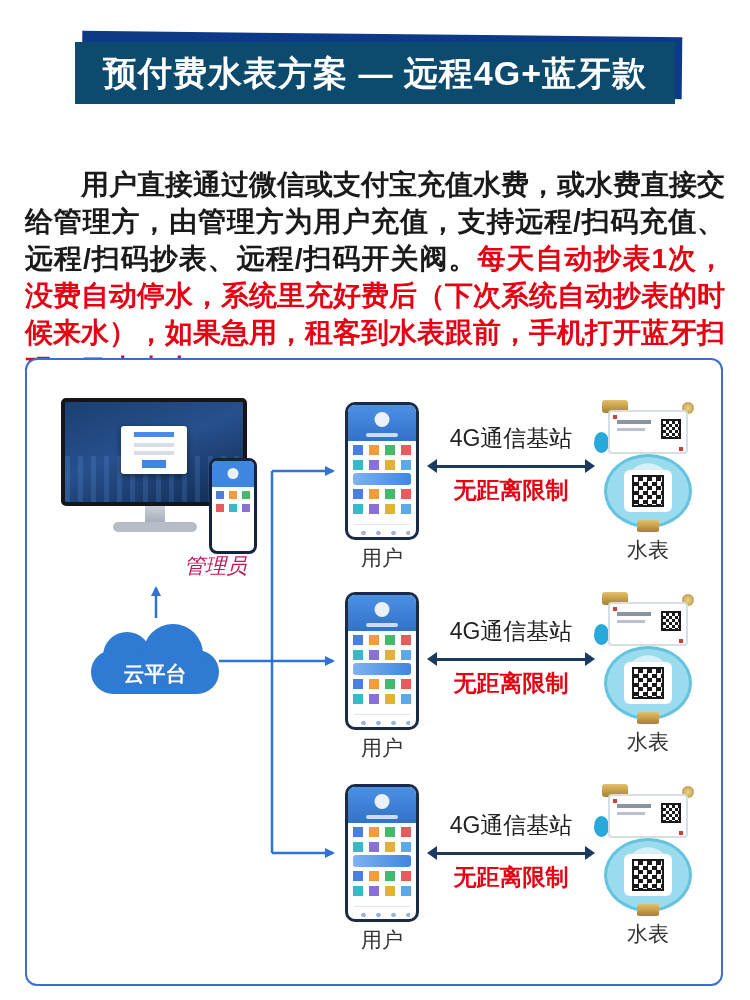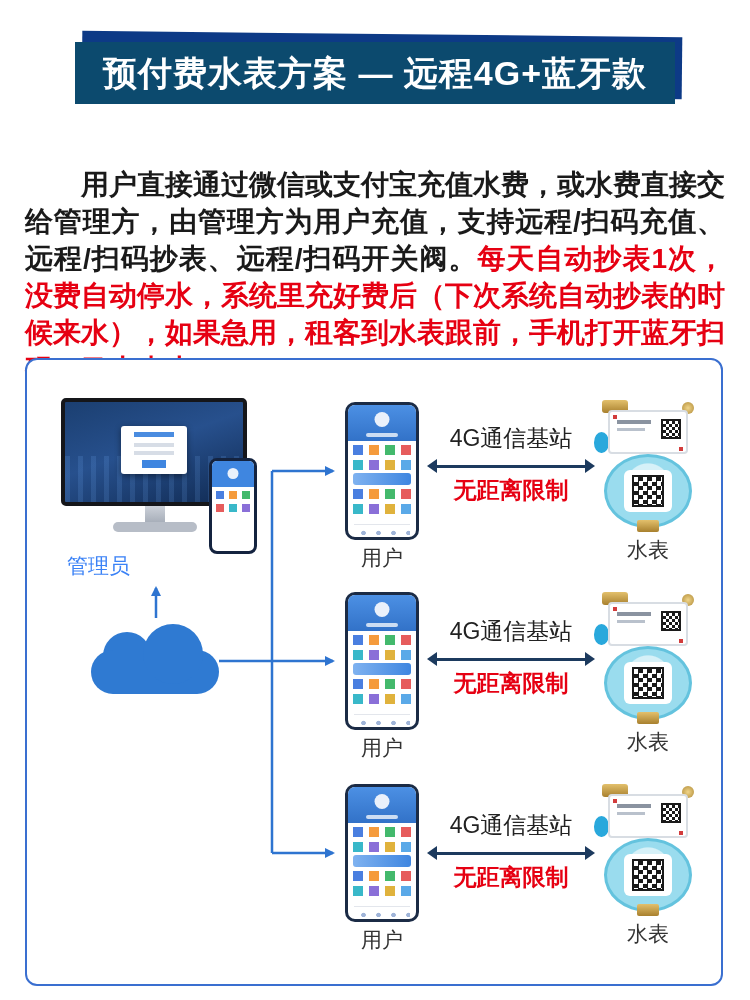--- a/index.html
+++ b/index.html
@@ -61,21 +61,21 @@
   }
   .mp-head{height:26px;background:#3f86e0;position:relative;}
   .mp-head::after{content:"";position:absolute;left:50%;top:7px;transform:translateX(-50%);width:11px;height:11px;border-radius:50%;background:#eaf1fb;}
   .mp-apps{
     height:42px;margin:4px;
     background-image:linear-gradient(#4a7fe0,#4a7fe0),linear-gradient(#f59b3c,#f59b3c),linear-gradient(#43b96c,#43b96c),
                      linear-gradient(#e65c5c,#e65c5c),linear-gradient(#39b8c9,#39b8c9),linear-gradient(#8a6fd8,#8a6fd8);
     background-repeat:no-repeat;background-size:8px 8px;
     background-position:0 0,13px 0,26px 0,0 13px,13px 13px,26px 13px;
   }
-  .admin-label{position:absolute;left:40px;top:192px;width:180px;text-align:left;font-size:21px;color:#3b82f6;}
+  .admin-label{position:absolute;left:40px;top:192px;width:180px;text-align:right;font-size:21px;color:#be185d;font-style:italic;}
 
   
   .cloud{position:absolute;left:64px;top:262px;width:128px;height:76px;}
   .cloud::before{content:"";position:absolute;left:12px;top:10px;width:48px;height:48px;border-radius:50%;background:#2f7ad2;}
   .cloud::after{content:"";position:absolute;right:16px;top:2px;width:60px;height:60px;border-radius:50%;background:#2f7ad2;}
   .cloud-base{position:absolute;left:0;bottom:4px;width:128px;height:44px;border-radius:22px;background:#2f7ad2;}
   .cloud-label{position:absolute;left:0;right:0;top:38px;text-align:center;color:#fff;font-size:21px;font-weight:600;z-index:2;}
 
   
   .phone{
@@ -184,20 +184,21 @@
       <div class="mon-base"></div>
       <div class="mon-phone">
         <div class="mp-head"></div>
         <div class="mp-apps"></div>
       </div>
     </div>
     <div class="admin-label">管理员</div>
 
     <div class="cloud">
       <div class="cloud-base"></div>
+      <span class="cloud-label">云平台</span>
     </div>
 
     <div class="phone" style="top:42px">
       <div class="p-head"></div>
       <div class="p-apps"></div>
       <div class="p-banner"></div>
       <div class="p-apps"></div>
       <div class="p-nav"></div>
     </div>
     <div class="node-label" style="left:318px;top:184px;width:74px">用户</div>

